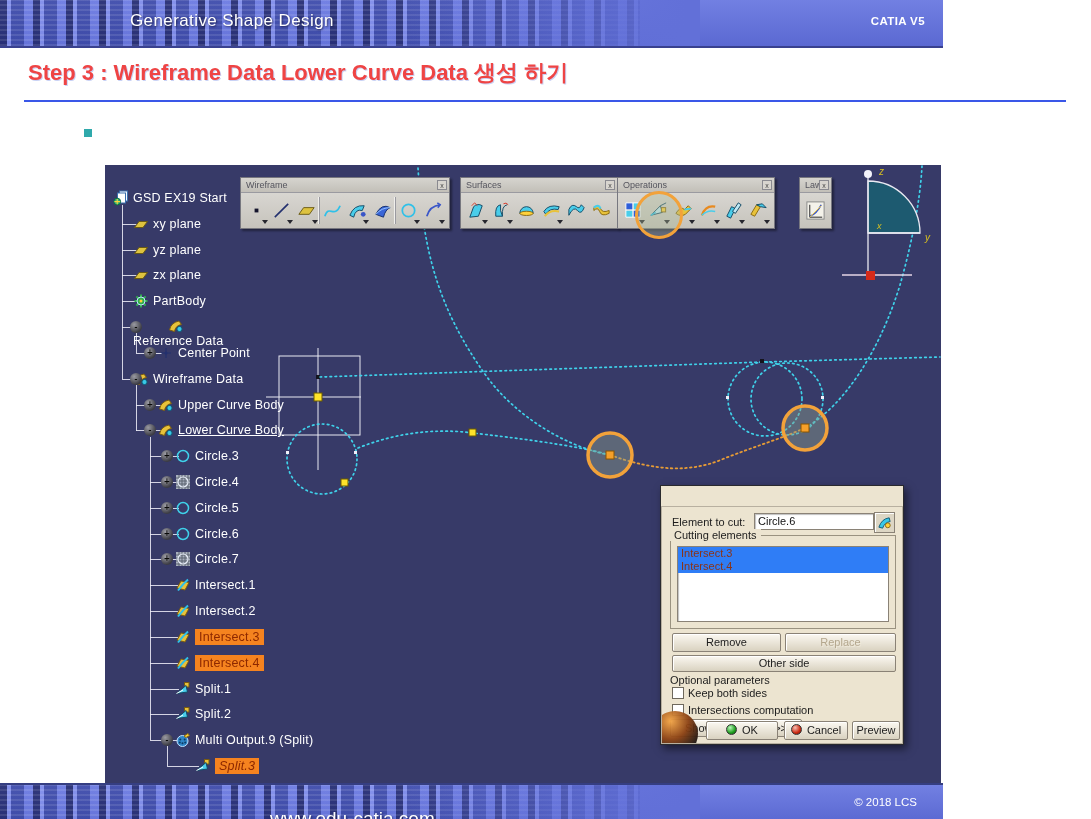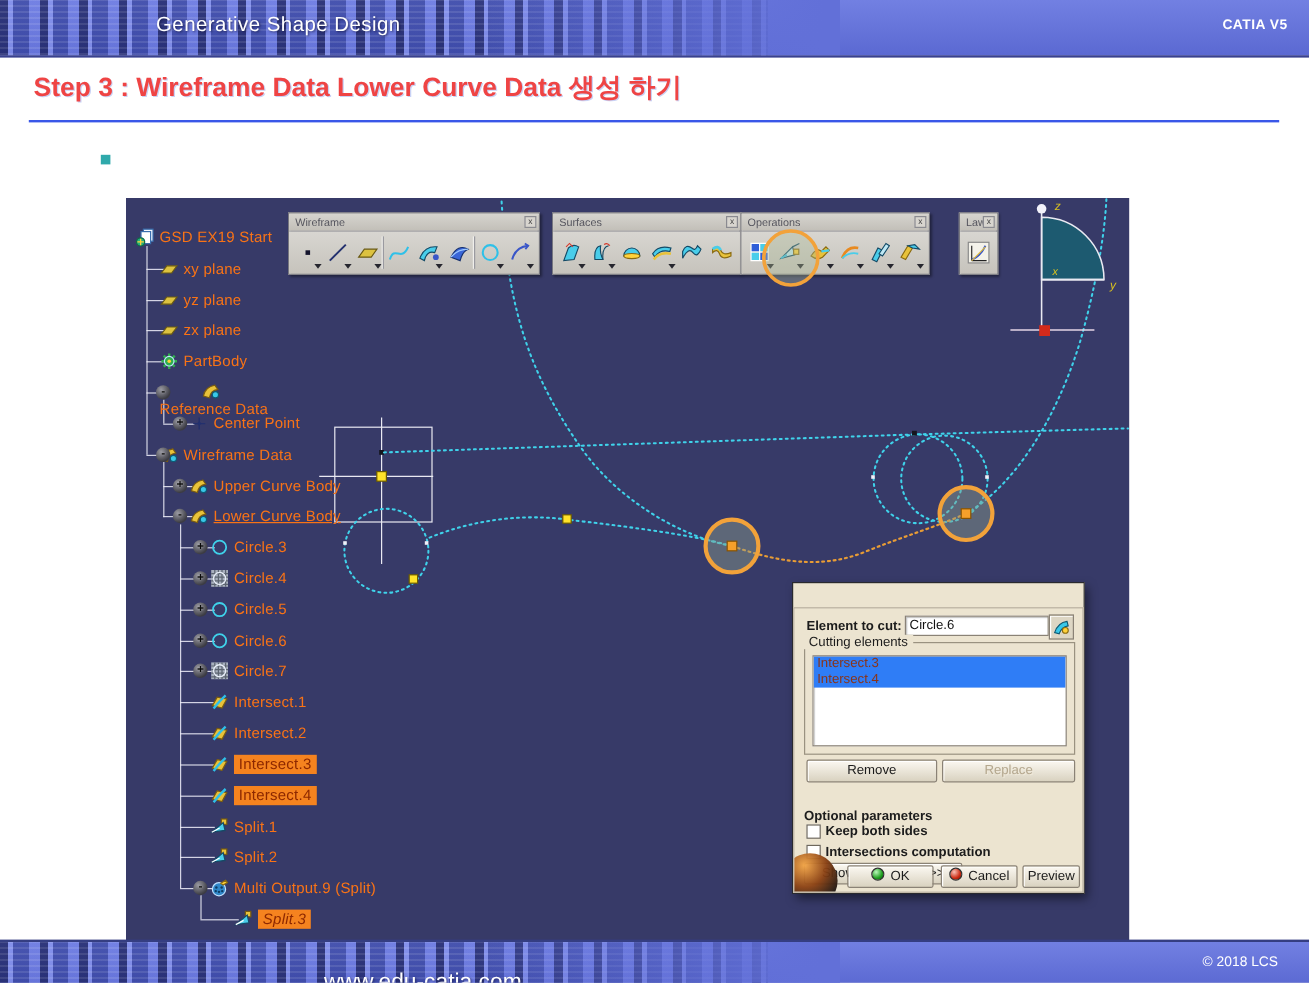--- a/index.html
+++ b/index.html
@@ -1,20 +1,20 @@
 <!DOCTYPE html>
 <html><head>
 <meta charset="utf-8">
 <style>
   html,body{margin:0;padding:0;}
   body{width:1091px;height:819px;position:relative;background:#ffffff;
        font-family:"Liberation Sans",sans-serif;overflow:hidden;}
 
   
-  .banner{position:absolute;left:0;width:1091px;background:linear-gradient(#7280e2,#5b69d2);}
+  .banner{position:absolute;left:0;width:943px;background:linear-gradient(#7280e2,#5b69d2);}
   .banner .pattern{position:absolute;left:0;top:0;bottom:0;width:640px;
      background:
        repeating-linear-gradient(0deg, rgba(255,255,255,.10) 0 2px, rgba(0,0,0,0) 2px 5px),
        repeating-linear-gradient(90deg, rgba(14,18,70,.65) 0 7px, rgba(150,162,244,.55) 7px 11px,
                                  rgba(38,50,135,.55) 11px 24px, rgba(120,134,230,.35) 24px 33px);}
   .banner .fade{position:absolute;left:0;top:0;bottom:0;width:700px;
      background:linear-gradient(90deg, rgba(98,114,216,0) 55%, #6270d8 98%);}
   #header{top:0;height:46px;border-bottom:2px solid #39418f;}
   #footer{top:783px;height:36px;border-top:2px solid #353e82;}
   .app-title{position:absolute;left:130px;top:11px;color:#fff;font-size:17px;letter-spacing:.4px;
@@ -51,21 +51,21 @@
      border-left:3px solid transparent;border-right:3px solid transparent;border-top:4px solid #26262e;}
   #op-ring{position:absolute;width:42px;height:42px;border:3px solid #f2a23a;border-radius:50%;
      background:rgba(170,185,150,.38);z-index:6;}
 
   
   .trunk{position:absolute;width:1px;background:rgba(240,240,250,.85);z-index:2;}
   .stub{position:absolute;height:1px;background:rgba(240,240,250,.85);z-index:2;}
   .tree-row{position:absolute;height:18px;display:flex;align-items:center;z-index:3;}
   .tree-icon{width:16px;height:16px;margin-right:4px;flex:none;}
   .tree-icon svg{width:16px;height:16px;}
-  .tree-label{font-size:12.5px;color:#f97316;white-space:nowrap;letter-spacing:.2px;}
+  .tree-label{font-size:12.5px;color:#ffffff;white-space:nowrap;letter-spacing:.2px;}
   .tree-label.hl{background:#f5831f;color:#8d2800;padding:1px 4px;}
   .tree-label.ul{text-decoration:underline;}
   .expander{position:absolute;width:12px;height:12px;border-radius:50%;z-index:4;
      background:radial-gradient(circle at 35% 30%, #9a9aa2, #3c3c44 70%);
      color:#0a0a0a;font-size:10px;line-height:11px;font-weight:bold;text-align:center;
      text-shadow:0 0 1px #cfcfd6;}
 
   
   #dialog{position:absolute;left:555px;top:320px;width:242px;height:258px;z-index:8;
      border:1px solid #2a2a2e;box-shadow:3px 4px 8px rgba(0,0,0,.5);background:#ece4d0;}
@@ -73,21 +73,21 @@
      background:linear-gradient(#6b6862,#34322e);}
   .dlg-title{position:absolute;left:7px;top:3px;font-size:11px;color:#f4f2ec;}
   .dlg-help{position:absolute;right:40px;top:3px;width:24px;height:14px;font-size:9px;color:#ddd;
      text-align:center;line-height:14px;background:linear-gradient(#8a8880,#55534d);
      border:1px solid #3a3834;border-radius:2px;box-sizing:border-box;}
   .dlg-close{position:absolute;right:3px;top:2px;width:34px;height:16px;font-size:10px;font-weight:bold;
      color:#fff;text-align:center;line-height:15px;background:linear-gradient(#ec9d82,#c04324 60%,#8d2a12);
      border:1px solid #5d1d0c;border-radius:3px;box-sizing:border-box;}
   .dlg-body{position:absolute;left:0;top:20px;right:0;bottom:0;background:#ece4d0;
      border:1px solid #b8b0a0;overflow:hidden;}
-  .dlg-label{position:absolute;font-size:11px;color:#1c1c1c;font-weight:bold;}
+  .dlg-label{position:absolute;font-size:11px;color:#1c1c1c;}
   .dlg-input{position:absolute;left:92px;top:6px;width:112px;height:15px;background:#fff;
      border:1px solid #8a8276;box-shadow:inset 1px 1px 1px rgba(0,0,0,.25);
      font-size:11px;padding:0 3px;line-height:15px;color:#111;}
   .dlg-iconbtn{position:absolute;left:212px;top:5px;width:19px;height:19px;background:#ddd6c4;
      border:1px solid #8a8276;box-shadow:inset 1px 1px 0 #fff;display:flex;align-items:center;justify-content:center;}
   .dlg-iconbtn svg{width:15px;height:15px;}
   .dlg-group{position:absolute;left:8px;top:28px;width:224px;height:92px;border:1px solid #9a9280;}
   .dlg-legend{position:absolute;left:8px;top:22px;background:#ece4d0;padding:0 4px;font-size:11px;color:#1c1c1c;z-index:2;}
   .dlg-list{position:absolute;left:6px;top:10px;width:210px;height:74px;background:#fff;
      border:1px solid #8a8276;box-shadow:inset 1px 1px 1px rgba(0,0,0,.25);overflow:hidden;}
@@ -570,20 +570,21 @@
       <div class="dlg-group">
         <div class="dlg-list" id="cutting-list">
             <div class="row sel">Intersect.3</div>
             <div class="row sel">Intersect.4</div>
           </div>
       </div>
       <div class="dlg-legend">Cutting elements</div>
 
       <div class="dlg-btn" style="left:10px;top:126px;width:107px;">Remove</div>
       <div class="dlg-btn disabled" style="left:123px;top:126px;width:109px;">Replace</div>
+      <div class="dlg-btn" style="left:10px;top:148px;width:222px;height:15px;line-height:14px;">Other side</div>
 
       <div class="dlg-label" style="left:8px;top:167px;">Optional parameters</div>
       <div id="dlg-checkboxes">
           <div class="cb" style="left: 10px; top: 180px; position: absolute;"></div>
           <div class="dlg-label" style="left: 26px; top: 180px;">Keep both sides</div>
           <div class="cb" style="left: 10px; top: 197px; position: absolute;"></div>
           <div class="dlg-label" style="left: 26px; top: 197px;">Intersections computation</div>
         </div>
 
       <div class="dlg-btn" style="left:8px;top:212px;width:130px;height:16px;">Show parameters &gt;&gt;</div>

